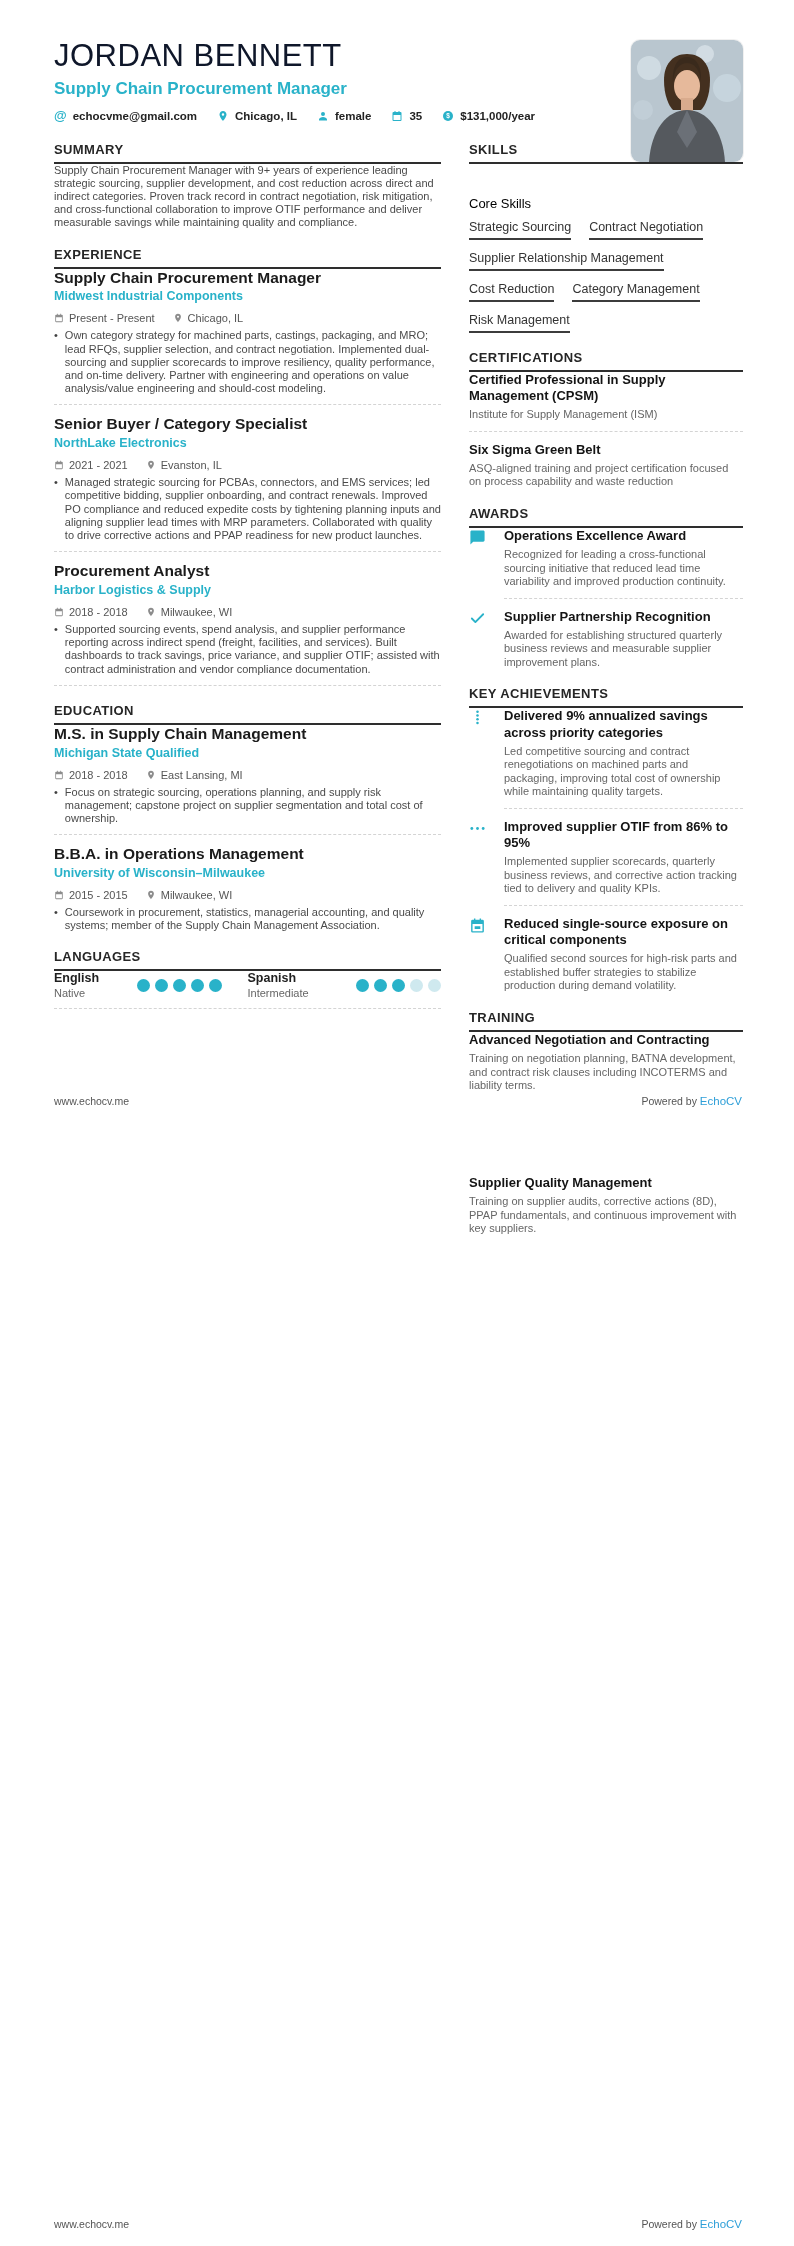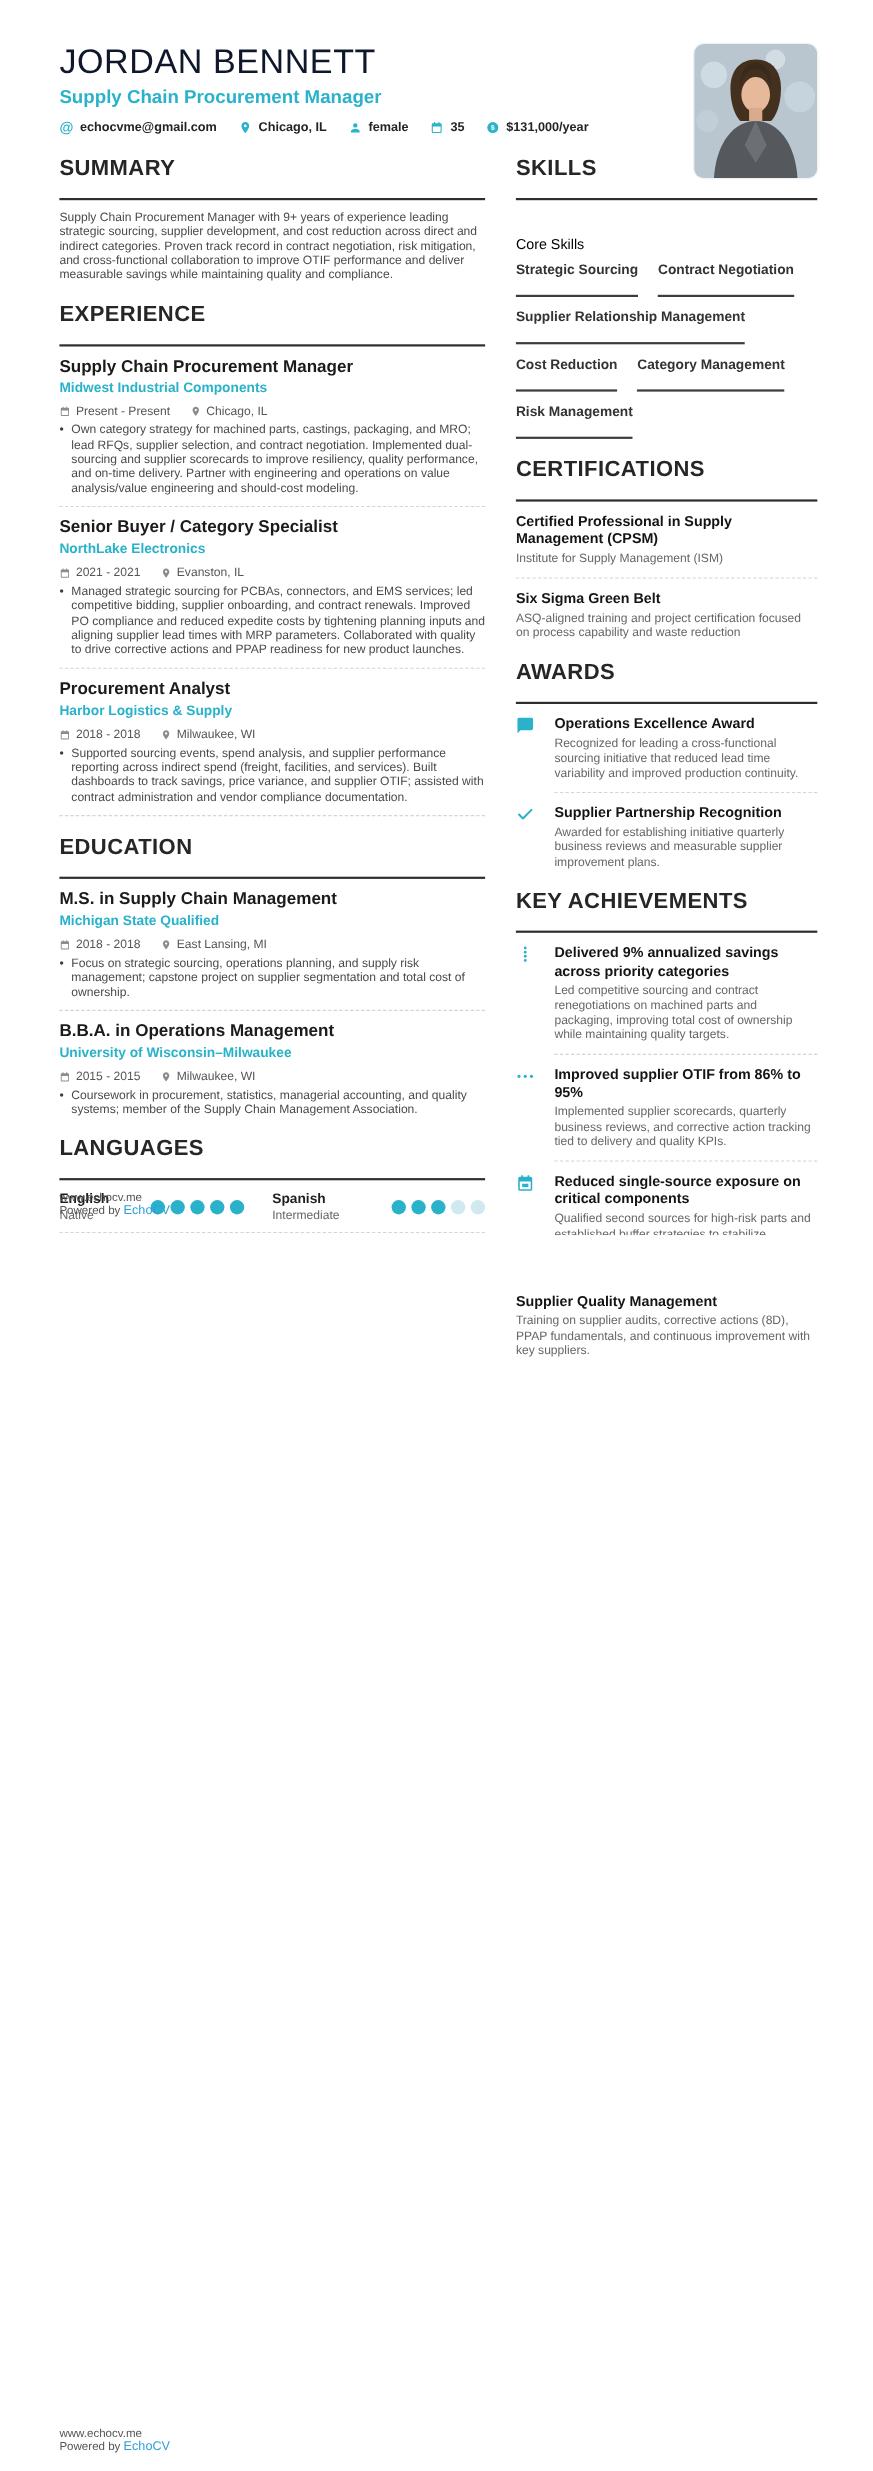--- a/index.html
+++ b/index.html
@@ -15,21 +15,21 @@
   .ci{width:12px;height:12px;flex:0 0 auto;}
   .at{color:#29b2c9;font-weight:700;font-size:13px;line-height:12px;}
   .photo{position:absolute;top:0;right:0;width:112px;height:122px;border-radius:9px;overflow:hidden;box-shadow:0 0 0 1px rgba(0,0,0,.06);}
 
   
   .cols{display:flex;gap:28px;margin-top:20px;}
   .col-l{width:387px;flex:0 0 auto;}
   .col-r{width:274px;flex:0 0 auto;}
 
   .sec{margin-bottom:17px;}
-  .sec-h{font-size:20px;font-weight:800;color:#262626;letter-spacing:.4px;padding-bottom:15px;border-bottom:2px solid #2e2e2e;margin-bottom:10px;}
+  .sec-h{font-size:13px;font-weight:800;color:#262626;letter-spacing:.4px;padding-bottom:5px;border-bottom:2px solid #2e2e2e;}
 
   .body-t{font-size:11px;line-height:13.2px;color:#4a4a4a;}
   .hr-d{border:none;border-top:1px dashed #d4d4d4;margin:9px 0 10px 0;height:0;}
 
   
   .e-title{font-size:15.5px;font-weight:800;color:#1b1b1b;line-height:1.15;}
   .e-org{font-size:12.5px;font-weight:700;color:#29b2c9;margin-top:3px;}
   .meta{display:flex;align-items:center;gap:18px;margin-top:9px;font-size:11px;color:#555;}
   .m-item{display:flex;align-items:center;gap:5px;}
   .mi{width:10px;height:10px;fill:#8c8c8c;flex:0 0 auto;}
@@ -42,29 +42,29 @@
   .lang-half.first{padding-right:26px;box-sizing:border-box;}
   .lang-name{font-size:12.5px;font-weight:800;color:#1f1f1f;}
   .lang-level{font-size:11px;color:#666;margin-top:2px;}
   .dots{display:flex;gap:5px;}
   .dot{width:13px;height:13px;border-radius:50%;background:#cfe9ef;}
   .dot.on{background:#29b2c9;}
 
   
   .group-label{font-size:13px;font-weight:400;color:#000000;margin-bottom:9px;margin-top:32px;}
   .skills-wrap{display:flex;flex-wrap:wrap;column-gap:18px;row-gap:11px;}
-  .skill{font-size:12.5px;font-weight:700;color:#333;border-bottom:2px solid #3c3c3c;padding-bottom:16px;}
+  .skill{font-size:12.5px;font-weight:400;color:#333;border-bottom:2px solid #3c3c3c;padding-bottom:4px;}
   .item-title{font-size:13px;font-weight:800;color:#141414;line-height:1.25;}
   .item-sub{font-size:11px;color:#666;line-height:13.5px;margin-top:4px;}
   .ico-item{display:flex;gap:13px;}
   .ico-box{width:22px;flex:0 0 auto;padding-top:1px;}
   .ico-box svg{width:17px;height:17px;}
 
   
-  .footer{position:absolute;left:54px;right:52px;bottom:16px;display:flex;justify-content:space-between;align-items:baseline;font-size:10.5px;color:#555;flex-direction:column;}
+  .footer{position:absolute;left:54px;right:52px;bottom:16px;display:flex;justify-content:space-between;align-items:baseline;font-size:10.5px;color:#555;}
   .brand{color:#2e9fd8;font-size:11.5px;}
   .p2block{position:absolute;left:469px;top:52px;width:274px;}
 </style>
 </head>
 <body>
 
 <div class="page">
   <div class="content">
 
     <header>
@@ -328,21 +328,21 @@
               <div class="item-sub">Recognized for leading a cross-functional sourcing initiative that reduced lead time variability and improved production continuity.</div>
               <div class="hr-d"></div>
             </div>
           </div>
           <div class="ico-item">
             <div class="ico-box"><svg viewBox="0 0 24 24" fill="none" stroke="#29b2c9" stroke-width="2.6" stroke-linecap="round" stroke-linejoin="round">
                   <path d="M20 6 9 17l-5-5"></path>
                 </svg></div>
             <div>
               <div class="item-title">Supplier Partnership Recognition</div>
-              <div class="item-sub">Awarded for establishing initiative quarterly business reviews and measurable supplier improvement plans.</div>
+              <div class="item-sub">Awarded for establishing structured quarterly business reviews and measurable supplier improvement plans.</div>
             </div>
           </div>
         </div>
 
         <div class="sec">
           <div class="sec-h">KEY ACHIEVEMENTS</div>
           <div class="ico-item">
             <div class="ico-box"><svg viewBox="0 0 24 24" fill="#29b2c9">
                   <circle cx="12" cy="4" r="1.8"></circle>
                   <circle cx="12" cy="9.3" r="1.8"></circle>

